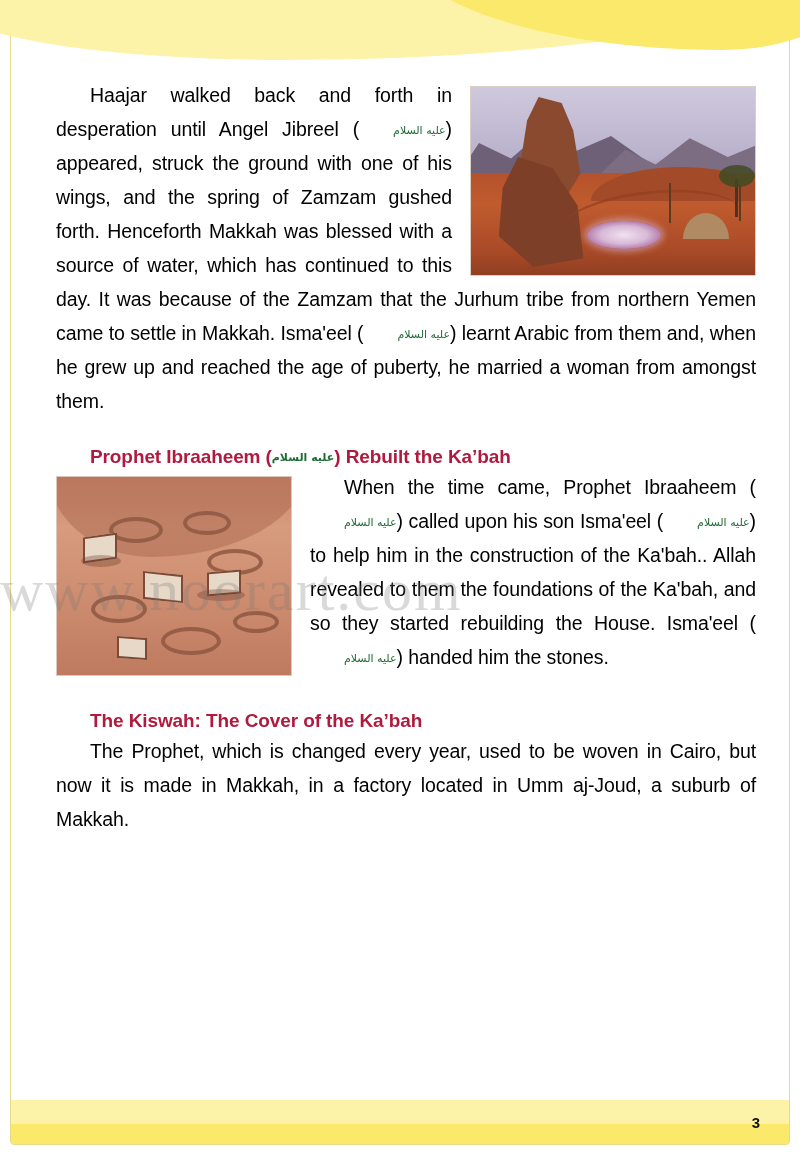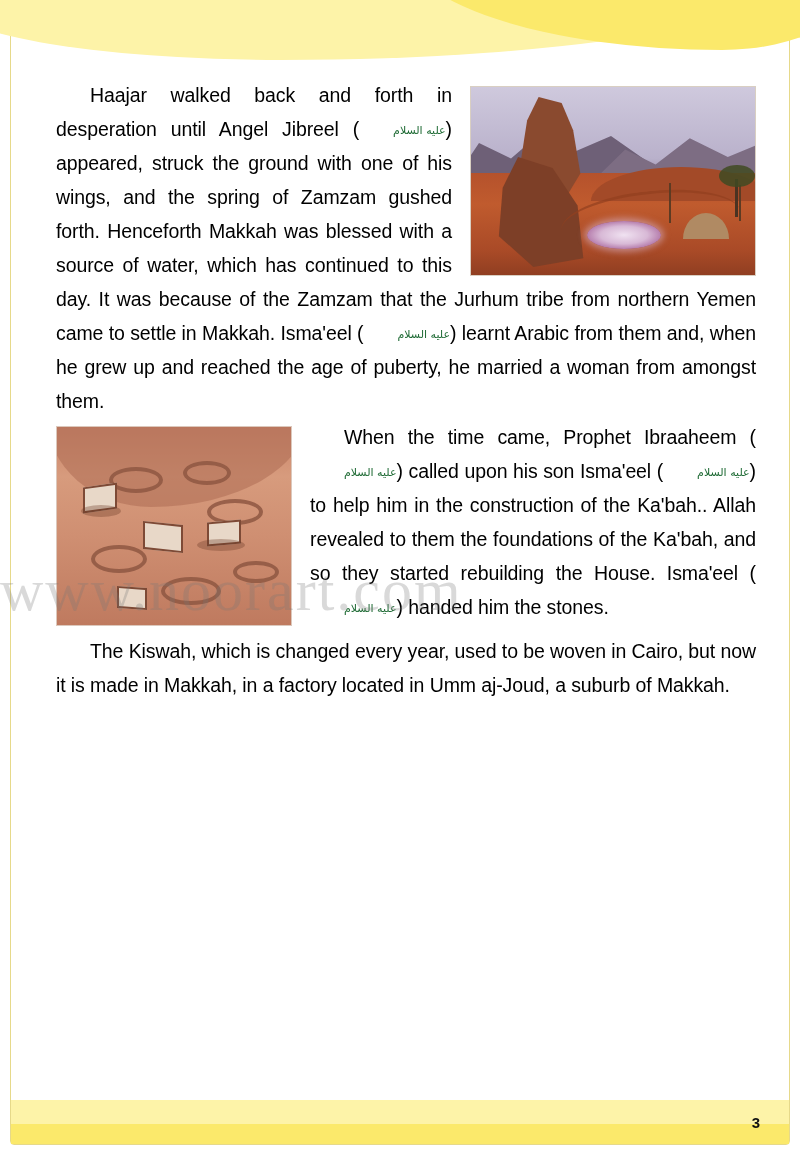--- a/index.html
+++ b/index.html
@@ -283,20 +283,23 @@
     </div>
     <div class="pool"></div>
   </div>
 
   <p class="para indent">
     <span>Haajar walked back and forth in desperation until Angel Jibreel (</span><span class="honorific">عليه السلام</span><span>) appeared, struck the ground with one of his wings, and the spring of Zamzam gushed forth. Henceforth Makkah was blessed with a source of water, which has continued to this day. It was because of the Zamzam that the Jurhum tribe from northern Yemen came to settle in Makkah. Isma'eel (</span><span class="honorific">عليه السلام</span><span>) learnt Arabic from them and, when he grew up and reached the age of puberty, he married a woman from amongst them.</span>
   </p>
 
   <div class="clear"></div>
 
+  <h2 class="section-heading">
+    <span>Prophet Ibraaheem (</span><span class="honorific">عليه السلام</span><span>) Rebuilt the Ka’bah</span>
+  </h2>
 
   <div class="img-stones">
     <div class="bg"></div>
     <div class="hill"></div>
 
     <div class="ring" style="left:52px;  top:40px;  width:54px; height:26px;"></div>
     <div class="ring" style="left:126px; top:34px;  width:48px; height:24px;"></div>
     <div class="ring" style="left:150px; top:72px;  width:56px; height:26px;"></div>
     <div class="ring" style="left:34px;  top:118px; width:56px; height:28px;"></div>
     <div class="ring" style="left:104px; top:150px; width:60px; height:28px;"></div>
@@ -311,19 +314,20 @@
     <div class="shadow" style="left:140px; top:112px; width:48px; height:12px;"></div>
   </div>
 
   <p class="para indent">
     <span>When the time came, Prophet Ibraaheem (</span><span class="honorific">عليه السلام</span><span>) called upon his son Isma'eel (</span><span class="honorific">عليه السلام</span><span>) to help him in the construction of the Ka'bah.. Allah revealed to them the foundations of the Ka'bah, and so they started rebuilding the House. Isma'eel (</span><span class="honorific">عليه السلام</span><span>) handed him the stones.</span>
   </p>
 
 
   <div class="clear"></div>
 
-
-
-  <p class="para indent">The Kiswah, which is changed every year, used to be woven in Cairo, but now it is made in Makkah, in a factory located in Umm aj-Joud, a suburb of Makkah.</p>
+  <h2 class="section-heading">The Kiswah: The Cover of the Ka’bah</h2>
+
+
+  <p class="para indent">The Prophet, which is changed every year, used to be woven in Cairo, but now it is made in Makkah, in a factory located in Umm aj-Joud, a suburb of Makkah.</p>
 
 </div>
 
 <div class="watermark">www.noorart.com</div>
 
 </body></html>

